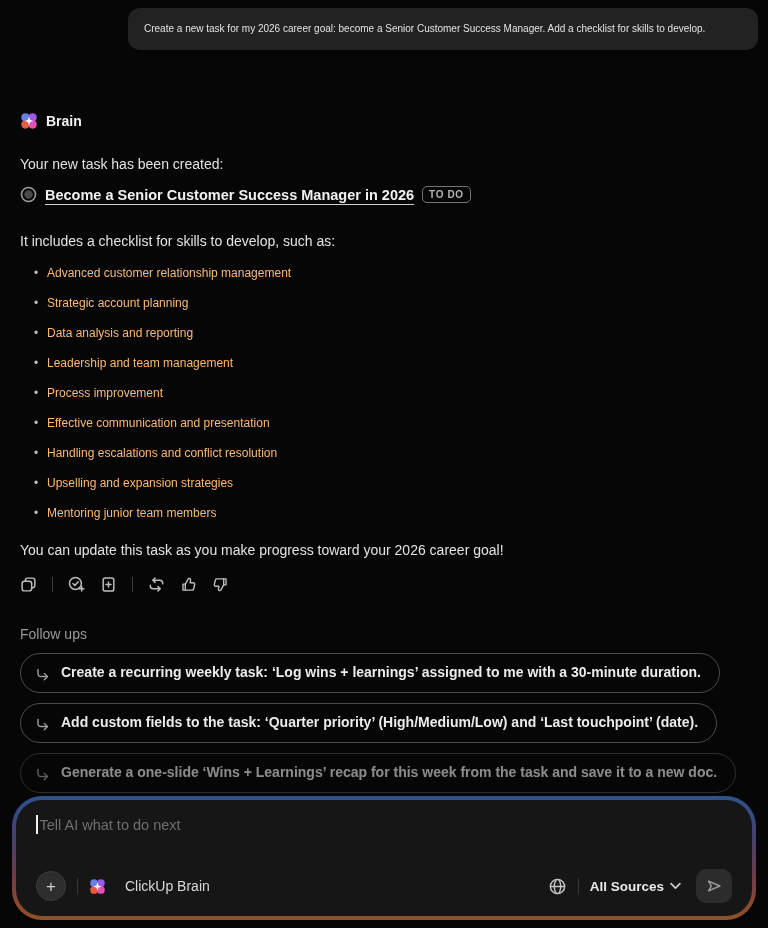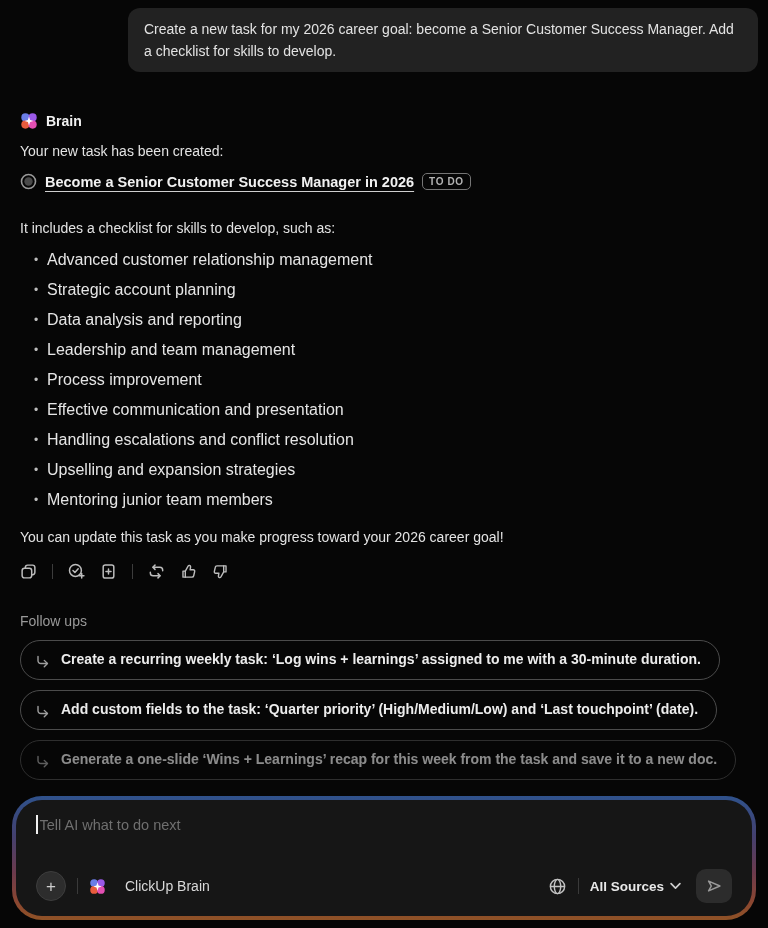--- a/index.html
+++ b/index.html
@@ -11,49 +11,49 @@
     position: relative;
     overflow: hidden;
   }
   .page { width: 768px; height: 928px; position: relative; }
 
   
   .user-bubble {
     position: absolute; top: 8px; left: 128px; right: 10px;
     background: #222222; border-radius: 12px;
     padding: 10px 16px;
-    font-size: 14px; line-height: 22px; color: #e3e3e3;
+    font-size: 10px; line-height: 22px; color: #e3e3e3;
   }
 
   
   .assistant { position: absolute; top: 112px; left: 20px; right: 10px; }
   .brain-row { display: flex; align-items: center; gap: 8px; }
   .brain-row .label { font-size: 14px; font-weight: 700; color: #f2f2f2; }
 
-  .intro { margin-top: 13px; font-size: 14px; color: #e3e3e3; }
+  .intro { margin-top: 26px; font-size: 14px; color: #e3e3e3; }
 
   .task-row { margin-top: 14px; display: flex; align-items: center; gap: 8px; }
   .task-title {
     font-size: 14.5px; font-weight: 700; color: #f1f1f1;
     text-decoration: underline; text-underline-offset: 4px;
     text-decoration-thickness: 1px; text-decoration-color: #cfcfcf;
     cursor: pointer;
   }
   .status-badge {
     font-size: 10px; font-weight: 700; letter-spacing: 0.6px;
     color: #b3b3b3; border: 1.3px solid #757575; border-radius: 5px;
     padding: 2px 6px 1px; line-height: 12px; white-space: nowrap;
   }
 
   .checklist-intro { margin-top: 30px; font-size: 14px; color: #e3e3e3; }
 
   ul.checklist { list-style: none; margin-top: 9px; padding-left: 14px; }
   ul.checklist li {
     position: relative; padding-left: 13px;
-    font-size: 16px; color: #e5e5e5; line-height: 30px;
+    font-size: 12px; color: #fdba74; line-height: 30px;
   }
   ul.checklist li::before {
     content: "•"; position: absolute; left: 0; color: #bdbdbd; font-size: 12px;
   }
 
   .outro { margin-top: 14px; font-size: 14px; color: #e3e3e3; }
 
   .toolbar { margin-top: 16px; display: flex; align-items: center; gap: 15px; height: 20px; }
   .tb-icon { display: inline-flex; align-items: center; justify-content: center; cursor: pointer; }
   .tb-sep { width: 1px; height: 15px; background: #3c3c3c; }

